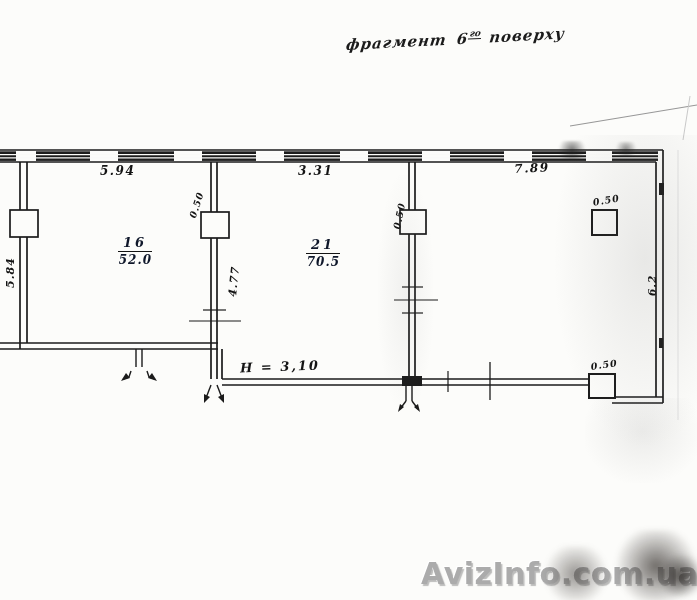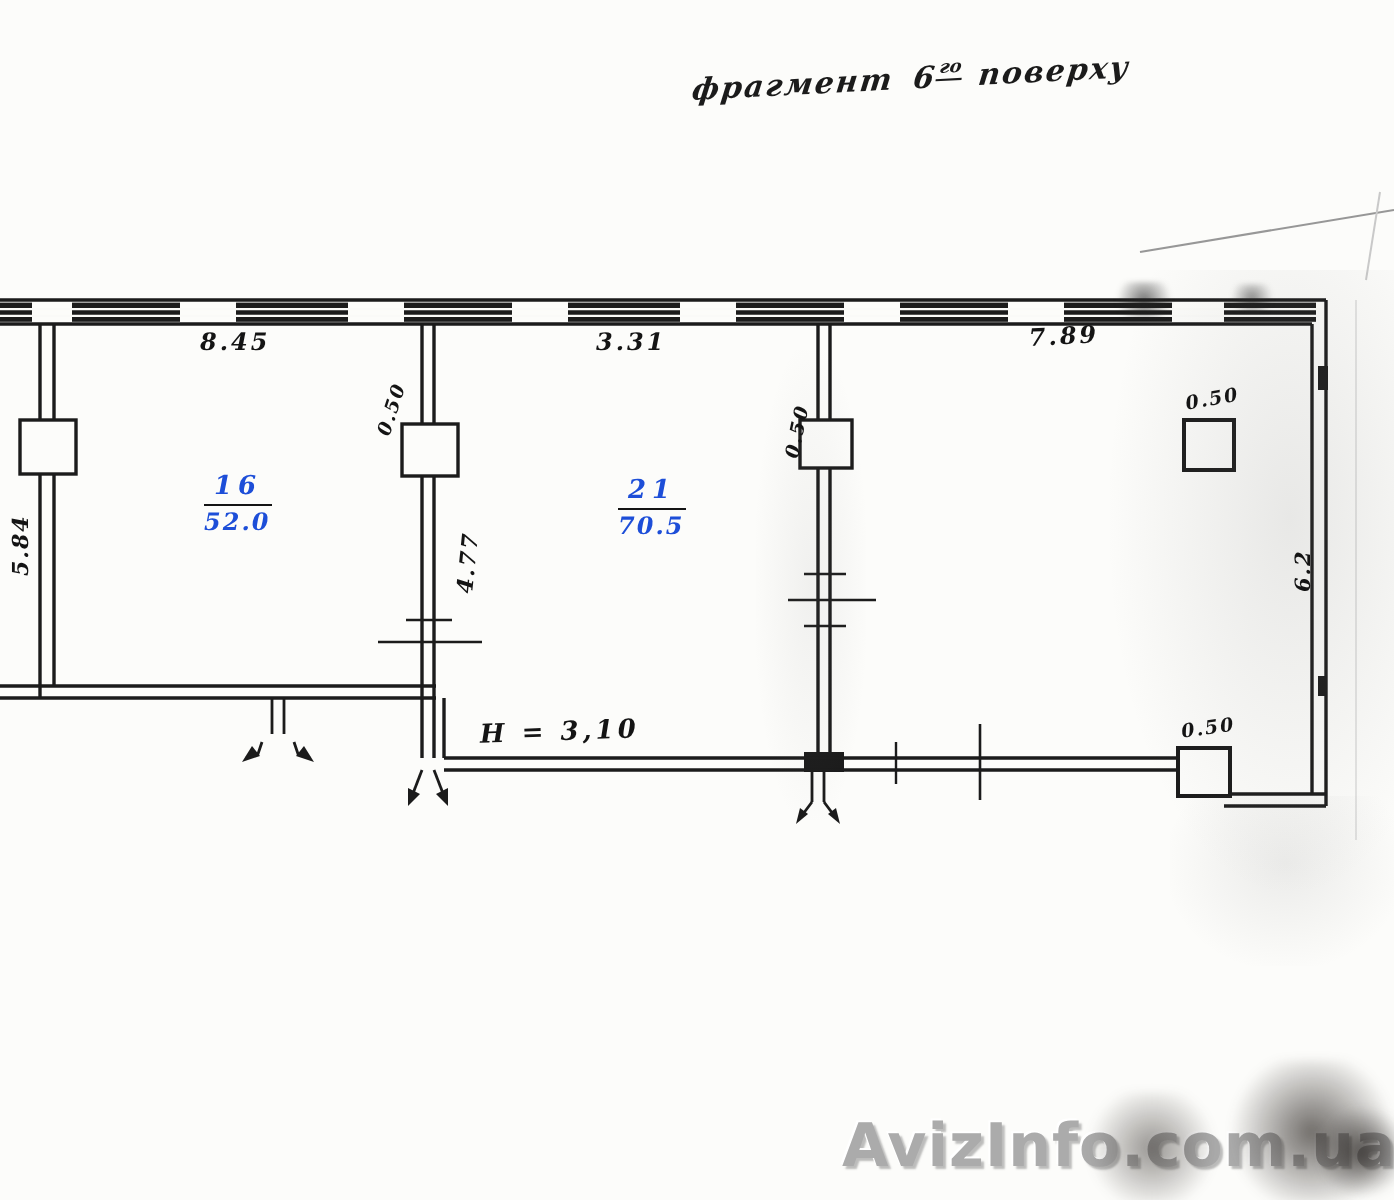--- a/index.html
+++ b/index.html
@@ -17,21 +17,21 @@
   .title .word{margin-right:10px;}
   .title .sup{
     font-size:9px;position:relative;top:-7px;letter-spacing:0;
     border-bottom:1.2px solid #1b1b1b;padding:0 1px;margin-right:8px;
   }
   .dim{
     position:absolute;font-size:12px;font-weight:700;font-style:italic;
     letter-spacing:1.5px;color:#141414;white-space:nowrap;transform-origin:0 0;
   }
   .dim.small{font-size:9.5px;letter-spacing:1px;}
-  .room-label{position:absolute;text-align:left;color:#1d4ed8;font-style:italic;font-weight:700;}
+  .room-label{position:absolute;text-align:right;color:#0f172a;font-style:italic;font-weight:700;}
   .room-number{font-size:13px;letter-spacing:3px;border-bottom:1.6px solid #141414;padding:0 5px 1px;display:inline-block;}
   .room-area{font-size:12px;letter-spacing:1px;padding-top:1px;}
   .height-note{position:absolute;left:240px;top:359px;font-size:13px;font-weight:700;font-style:italic;letter-spacing:2px;color:#141414;transform:rotate(-2deg);}
   .watermark{
     position:absolute;left:421px;top:556px;z-index:4;
     font-family:"DejaVu Sans", sans-serif;font-size:30px;font-weight:700;
     color:#ababab;letter-spacing:0.5px;
     text-shadow:-1px -1px 0 rgba(255,255,255,0.95), 1.5px 1.5px 1px rgba(110,110,110,0.45);
   }
   .wash,.smudge{position:absolute;pointer-events:none;}
@@ -160,37 +160,37 @@
   </svg>
 
   <div class="wash w1"></div>
   <div class="wash w2"></div>
   <div class="wash w3"></div>
 
   <div class="title hand">
     <span class="word">фрагмент</span><span>6</span><span class="sup">го</span><span class="word">поверху</span>
   </div>
 
-  <div class="dim" style="left:100px;top:164px;">8.45</div>
+  <div class="dim" style="left:100px;top:164px;">5.94</div>
   <div class="dim" style="left:298px;top:164px;">3.31</div>
   <div class="dim" style="left:514px;top:162px;transform:rotate(-3deg);">7.89</div>
 
   <div class="dim small" style="left:4px;top:288px;transform:rotate(-90deg);font-size:11px;">5.84</div>
   <div class="dim small" style="left:187px;top:216px;transform:rotate(-72deg);">0.50</div>
   <div class="dim small" style="left:226px;top:296px;transform:rotate(-84deg);font-size:11px;">4.77</div>
   <div class="dim small" style="left:391px;top:228px;transform:rotate(-78deg);">0.50</div>
   <div class="dim small" style="left:592px;top:197px;transform:rotate(-10deg);">0.50</div>
   <div class="dim small" style="left:590px;top:361px;transform:rotate(-8deg);">0.50</div>
   <div class="dim small" style="left:646px;top:296px;transform:rotate(-90deg);font-size:10.5px;">6.2</div>
 
   <div class="room-label" style="left:102px;top:232px;width:50px;">
     <div class="room-number">16</div>
     <div class="room-area">52.0</div>
   </div>
-  <div class="room-label" style="left:309px;top:234px;width:50px;">
+  <div class="room-label" style="left:290px;top:234px;width:50px;">
     <div class="room-number">21</div>
     <div class="room-area">70.5</div>
   </div>
 
   <div class="height-note">H = 3,10</div>
 
   <div class="watermark">AvizInfo.com.ua</div>
 
   <div class="smudge s1"></div>
   <div class="smudge s2"></div>

